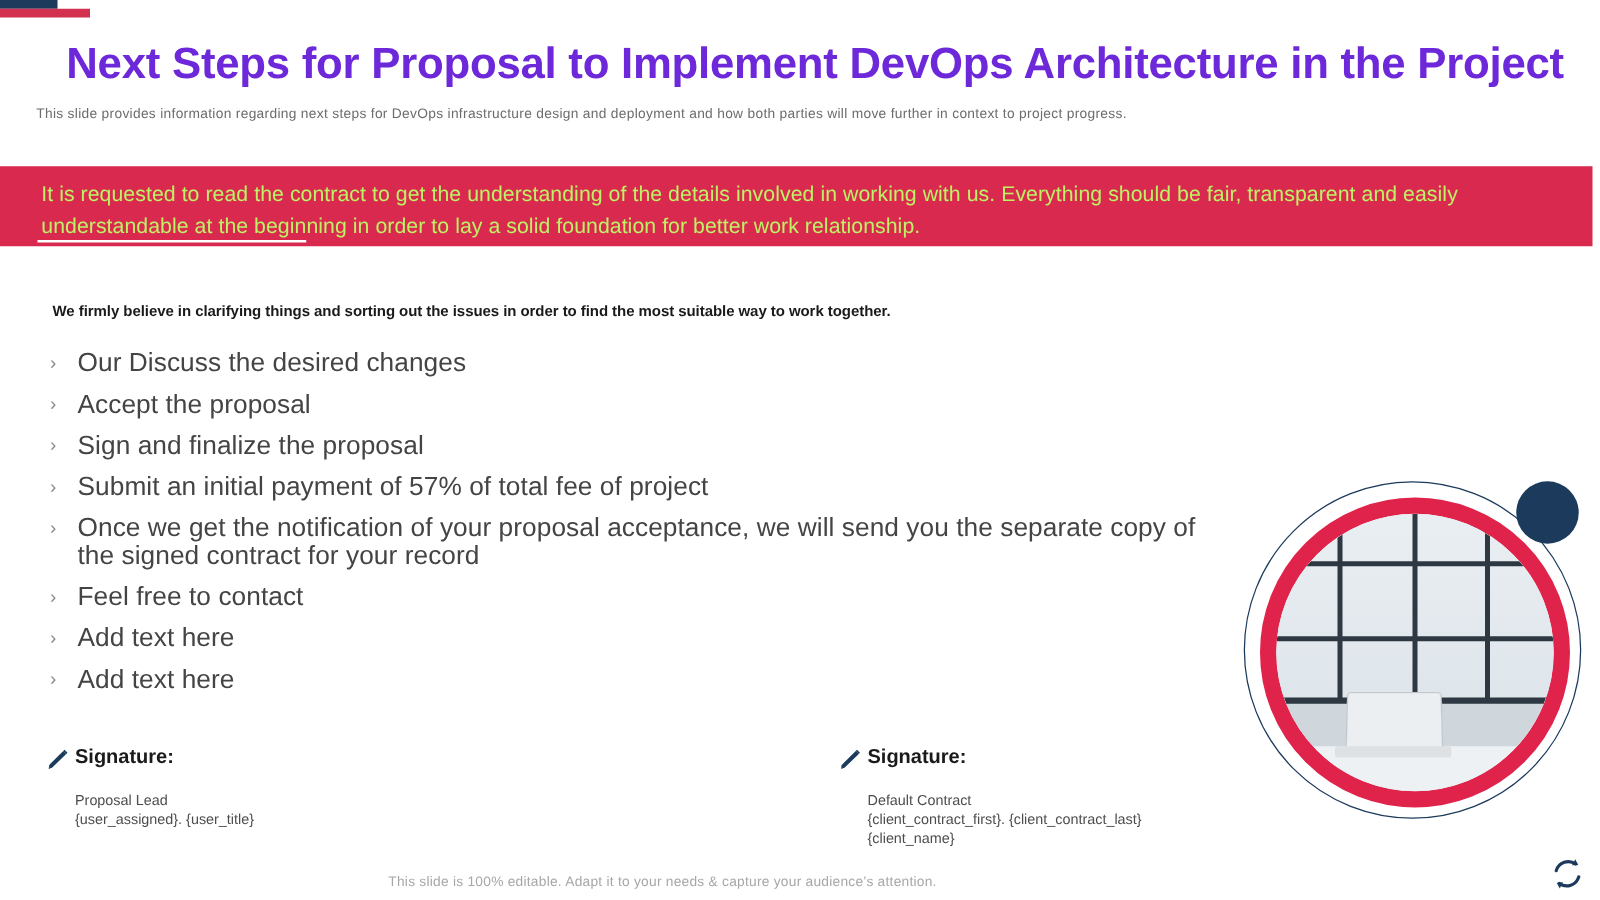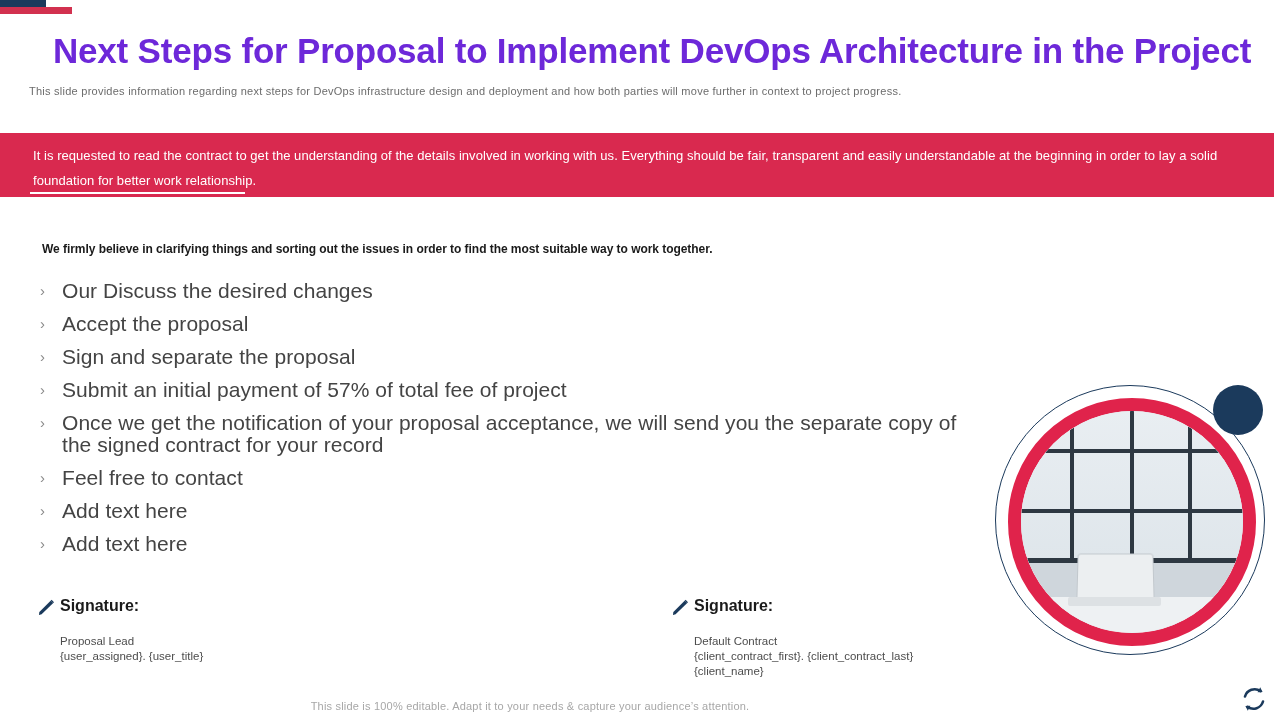--- a/index.html
+++ b/index.html
@@ -59,23 +59,23 @@
     position: absolute;
     left: 0; top: 133px;
     width: 1274px;
     height: 64px;
     background: #D9294F;
   }
   .callout-text {
     position: absolute;
     left: 33px; top: 10px;
     width: 1200px;
-    font-size: 13px;
+    font-size: 17px;
     font-weight: 400;
-    color: #ffffff;
+    color: #bef264;
     line-height: 25px;
     letter-spacing: 0.05px;
   }
   .callout-underline {
     position: absolute;
     left: 30px; top: 59px;
     width: 215px;
     height: 2px;
     background: #ffffff;
   }
@@ -256,21 +256,21 @@
     <div class="bullet-item">
       <span class="bullet-chevron">›</span>
       <span class="bullet-text">Our Discuss the desired changes</span>
     </div>
     <div class="bullet-item">
       <span class="bullet-chevron">›</span>
       <span class="bullet-text">Accept the proposal</span>
     </div>
     <div class="bullet-item">
       <span class="bullet-chevron">›</span>
-      <span class="bullet-text">Sign and separate the proposal</span>
+      <span class="bullet-text">Sign and finalize the proposal</span>
     </div>
     <div class="bullet-item">
       <span class="bullet-chevron">›</span>
       <span class="bullet-text">Submit an initial payment of 57% of total fee of project</span>
     </div>
     <div class="bullet-item">
       <span class="bullet-chevron">›</span>
       <span class="bullet-text">Once we get the notification of your proposal acceptance, we will send you the separate copy of the signed contract for your record</span>
     </div>
     <div class="bullet-item">

